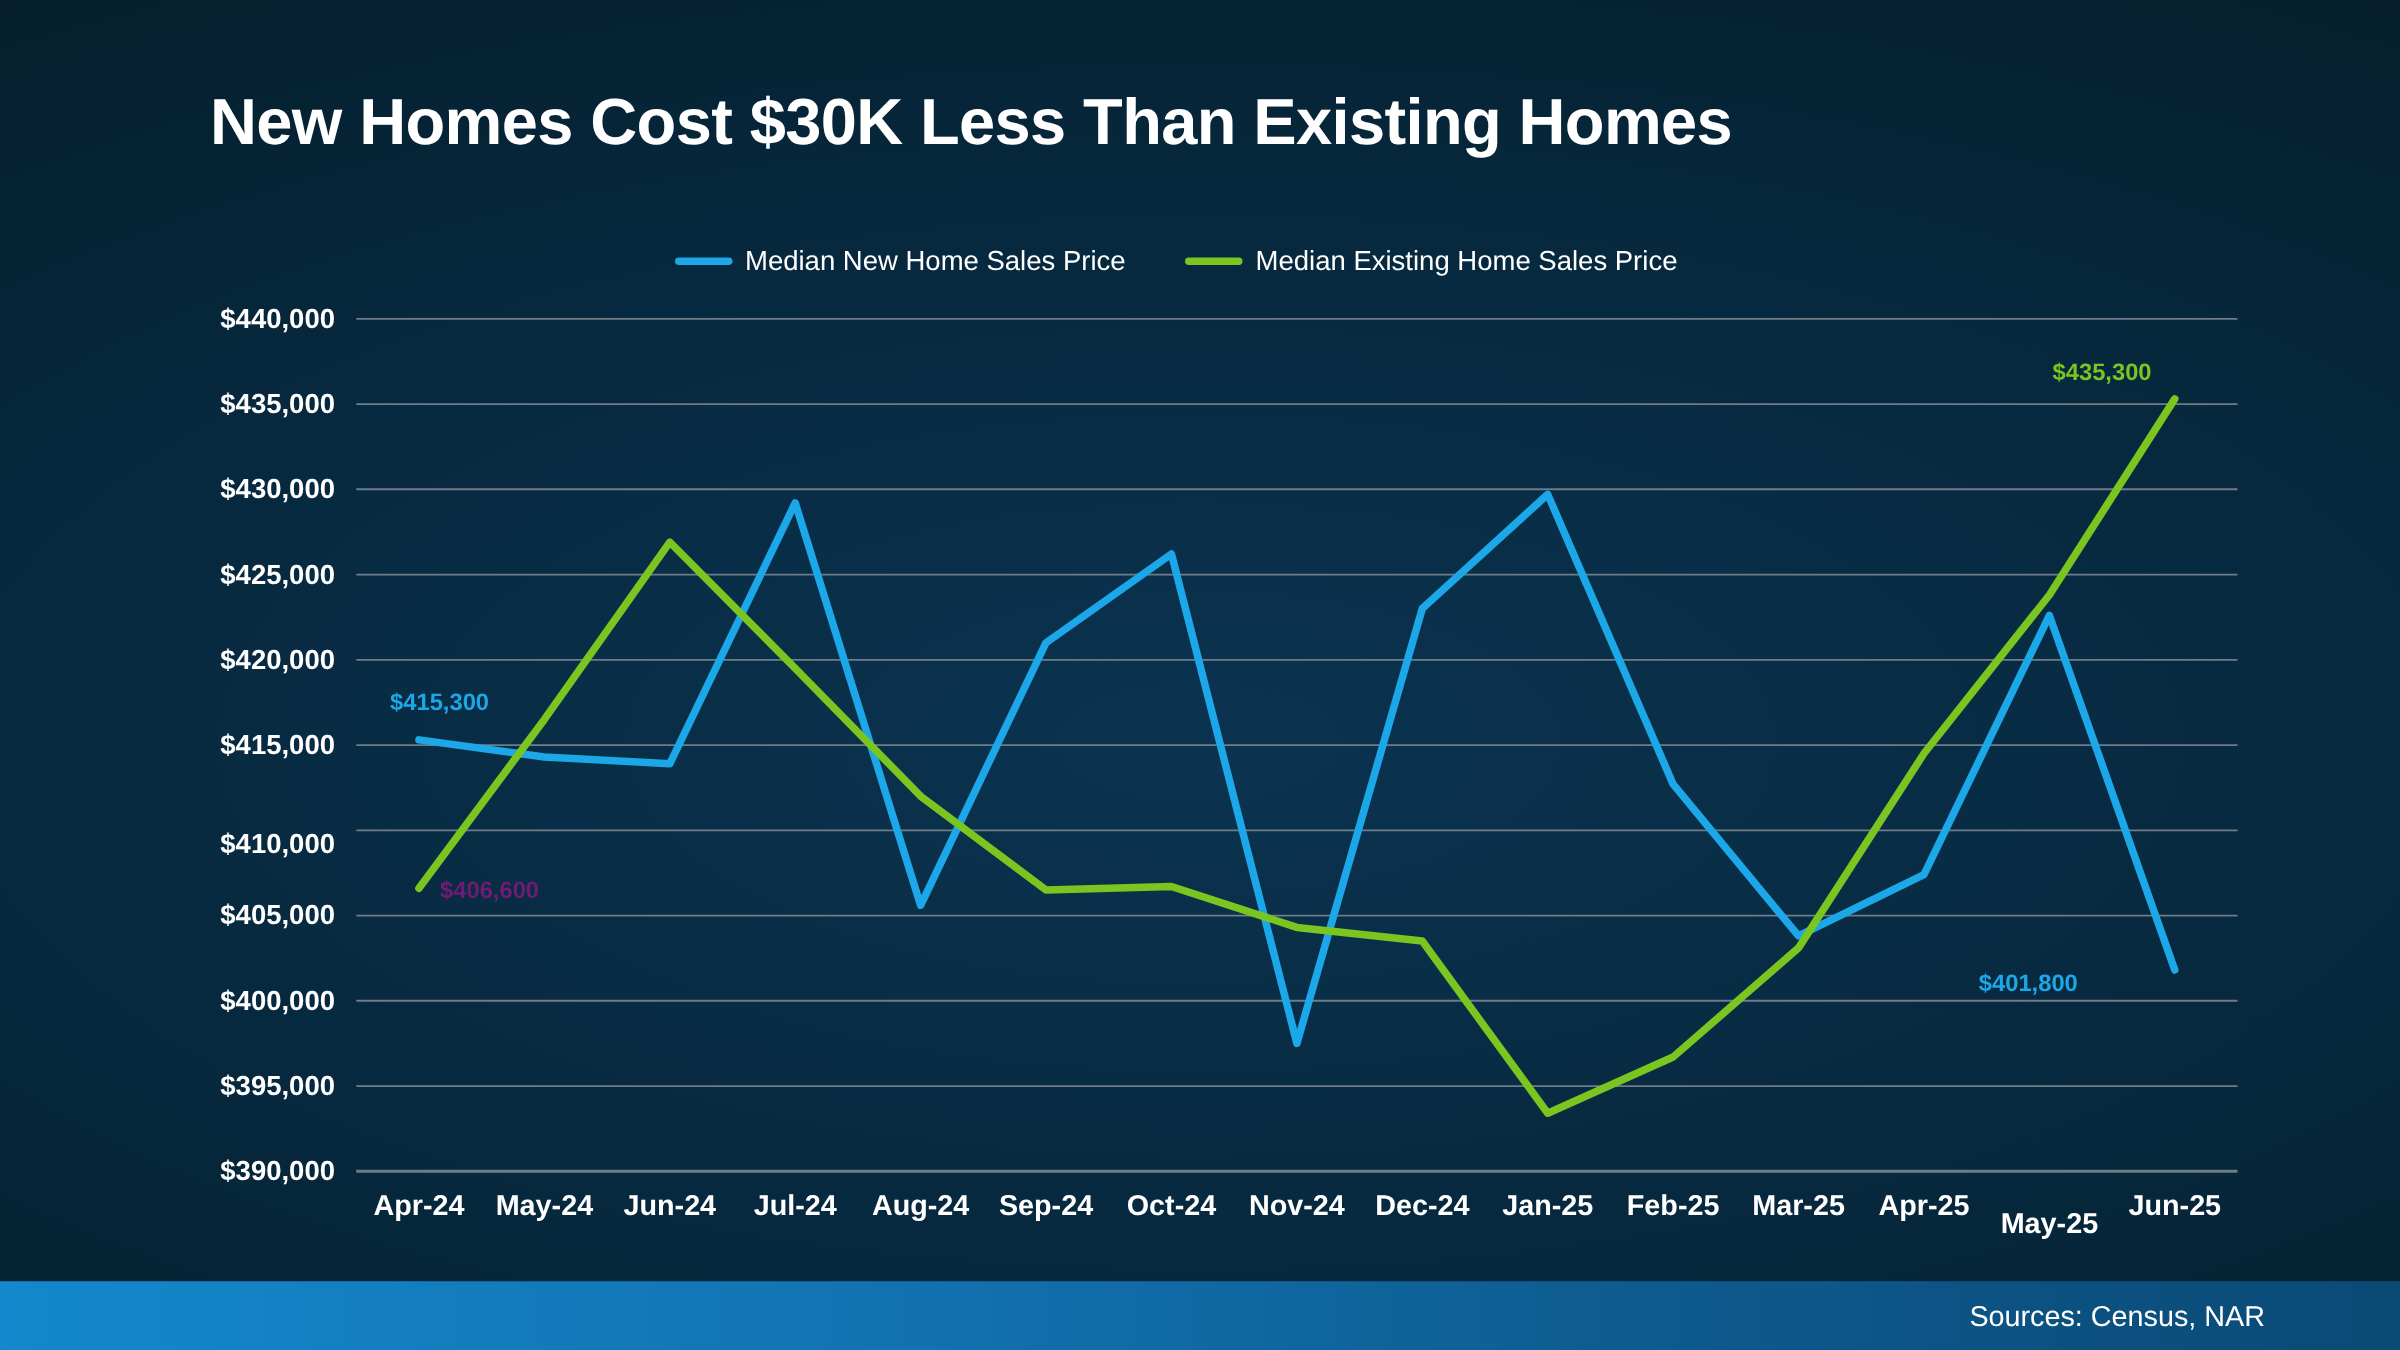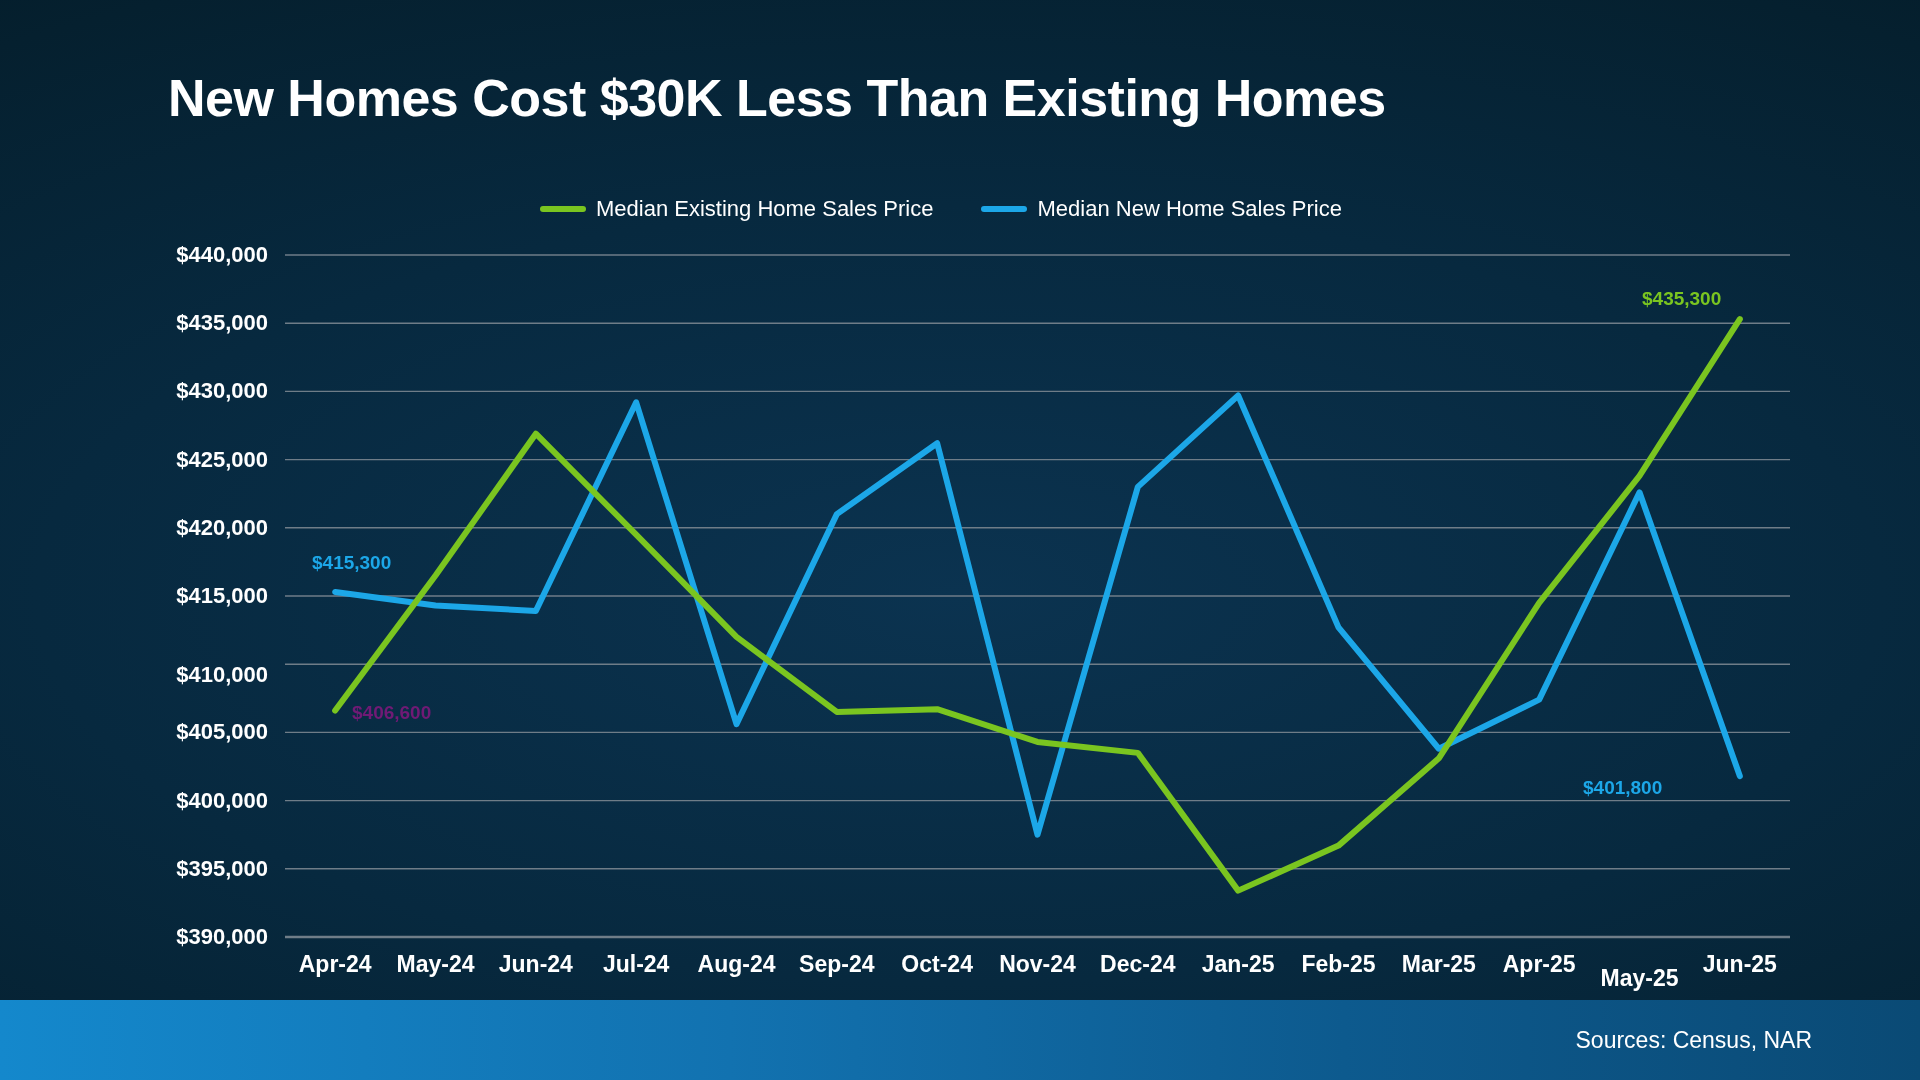--- a/index.html
+++ b/index.html
@@ -97,46 +97,46 @@
     position:absolute;
     font-size:19px;
     font-weight:bold;
     white-space:nowrap;
   }
 
   
   #footer {
     position:absolute;
     left:0; bottom:0;
-    width:1920px; height:80px;
+    width:1920px; height:55px;
     background:linear-gradient(90deg, #1488cc 0%, #1272b0 38%, #0d5a8e 70%, #0a4a75 100%);
   }
   #sources {
     position:absolute;
     right:108px;
     top:50%;
     transform:translateY(-50%);
     color:#ffffff;
     font-size:23px;
     white-space:nowrap;
   }
 </style>
 </head>
 <body>
 
 <div id="title">New Homes Cost $30K Less Than Existing Homes</div>
 
 <div id="legend">
   <div class="legend-item">
+    <span class="legend-swatch" id="sw0" style="background: rgb(28, 167, 232);"></span>
+    <span class="legend-label">Median New Home Sales Price</span>
+  </div>
+  <div class="legend-item">
     <span class="legend-swatch" id="sw1" style="background: rgb(122, 197, 32);"></span>
     <span class="legend-label">Median Existing Home Sales Price</span>
-  </div>
-  <div class="legend-item">
-    <span class="legend-swatch" id="sw0" style="background: rgb(28, 167, 232);"></span>
-    <span class="legend-label">Median New Home Sales Price</span>
   </div>
 </div>
 
 <div id="plot-wrap">
   <svg id="chart-svg" width="1920" height="1080">
       <line x1="285" x2="1790" y1="255" y2="255" stroke="#6f7d88" stroke-width="1.4"></line>
       <line x1="285" x2="1790" y1="323.2" y2="323.2" stroke="#6f7d88" stroke-width="1.4"></line>
       <line x1="285" x2="1790" y1="391.4" y2="391.4" stroke="#6f7d88" stroke-width="1.4"></line>
       <line x1="285" x2="1790" y1="459.6" y2="459.6" stroke="#6f7d88" stroke-width="1.4"></line>
       <line x1="285" x2="1790" y1="527.8" y2="527.8" stroke="#6f7d88" stroke-width="1.4"></line>

